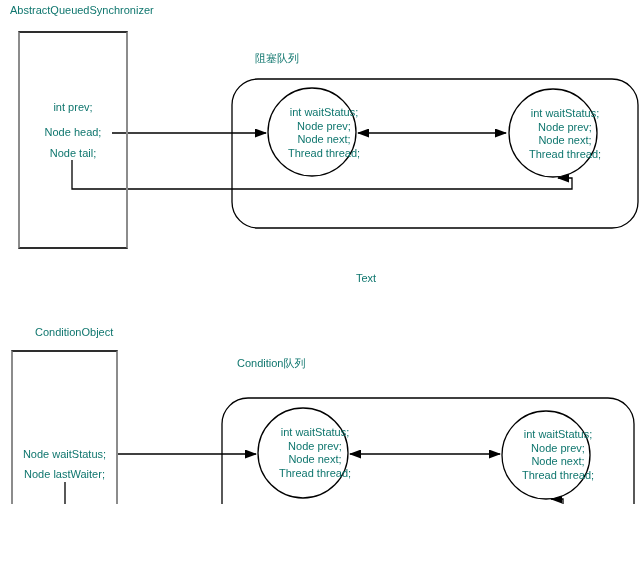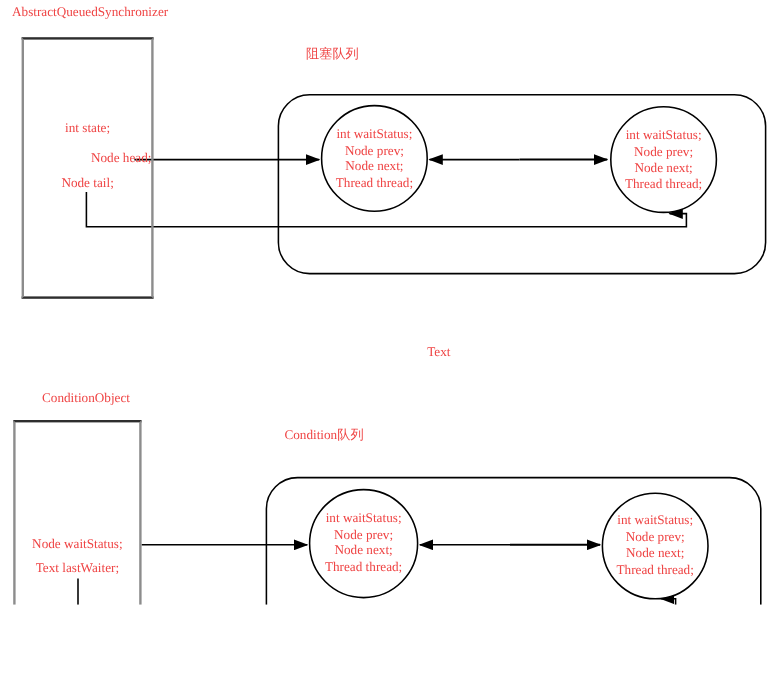--- a/index.html
+++ b/index.html
@@ -1,28 +1,28 @@
 <!DOCTYPE html>
 <html><head>
 <meta charset="utf-8">
 <style>
   html,body{margin:0;padding:0;background:#ffffff;}
   #canvas{
     position:relative;width:642px;height:504px;background:#ffffff;
-    font-family:Liberation Serif, serif;color:#ef4444;overflow:hidden;
+    font-family:Liberation Sans, sans-serif;color:#0f766e;overflow:hidden;
   }
   .label{position:absolute;font-size:11px;line-height:13px;white-space:nowrap;}
   .class-box{
     position:absolute;box-sizing:border-box;background:transparent;
     border-style:solid;border-width:2px;
     border-top-color:#2e2e2e;border-bottom-color:#2e2e2e;
     border-left-color:#8c8c8c;border-right-color:#8c8c8c;
   }
   .field{position:absolute;font-size:11px;line-height:13px;text-align:center;white-space:nowrap;}
-  .node-text{position:absolute;width:96px;text-align:center;font-size:11px;line-height:13.5px;}
+  .node-text{position:absolute;width:96px;text-align:center;font-size:11px;line-height:13.5px;margin-left:12px;}
   svg.shapes{position:absolute;left:0;top:0;}
   .ln{stroke:#000;stroke-width:1.3;fill:none;}
   .ln-thick{stroke:#000;stroke-width:1.7;fill:none;}
   .shape{fill:none;stroke:#000;stroke-width:1.3;}
   .node-circle{fill:#ffffff;stroke:#000;stroke-width:1.3;}
 </style>
 </head>
 <body>
 
 <div id="canvas">
@@ -50,31 +50,31 @@
     <circle class="node-circle" cx="312" cy="132" r="44"></circle>
     <circle class="node-circle" cx="553" cy="133" r="44"></circle>
     <circle class="node-circle" cx="303" cy="453" r="45"></circle>
     <circle class="node-circle" cx="546" cy="455" r="44"></circle>
   </svg>
 
   <div class="class-box" style="left:18px;top:31px;width:110px;height:218px;"></div>
   <div class="class-box" style="left:11px;top:350px;width:107px;height:218px;"></div>
 
   <div class="label" style="left:10px;top:4px;">AbstractQueuedSynchronizer</div>
-  <div class="label" style="left:255px;top:39px;">阻塞队列</div>
-  <div class="label" style="left:356px;top:288px;">Text</div>
+  <div class="label" style="left:255px;top:52px;">阻塞队列</div>
+  <div class="label" style="left:356px;top:272px;">Text</div>
   <div class="label" style="left:35px;top:326px;">ConditionObject</div>
   <div class="label" style="left:237px;top:357px;">Condition队列</div>
 
-  <div class="field" style="left:18px;top:101px;width:110px;">int state;</div>
-  <div class="field" style="left:18px;top:126px;width:110px;padding-left:28px;">Node head;</div>
+  <div class="field" style="left:18px;top:101px;width:110px;">int prev;</div>
+  <div class="field" style="left:18px;top:126px;width:110px;">Node head;</div>
   <div class="field" style="left:18px;top:147px;width:110px;">Node tail;</div>
 
   <div class="field" style="left:11px;top:448px;width:107px;">Node waitStatus;</div>
-  <div class="field" style="left:11px;top:468px;width:107px;">Text lastWaiter;</div>
+  <div class="field" style="left:11px;top:468px;width:107px;">Node lastWaiter;</div>
 
   <div class="node-text" style="left:264px;top:106px;">
     <div>int waitStatus;</div>
     <div>Node prev;</div>
     <div>Node next;</div>
     <div>Thread thread;</div>
   </div>
 
   <div class="node-text" style="left:505px;top:107px;">
     <div>int waitStatus;</div>

